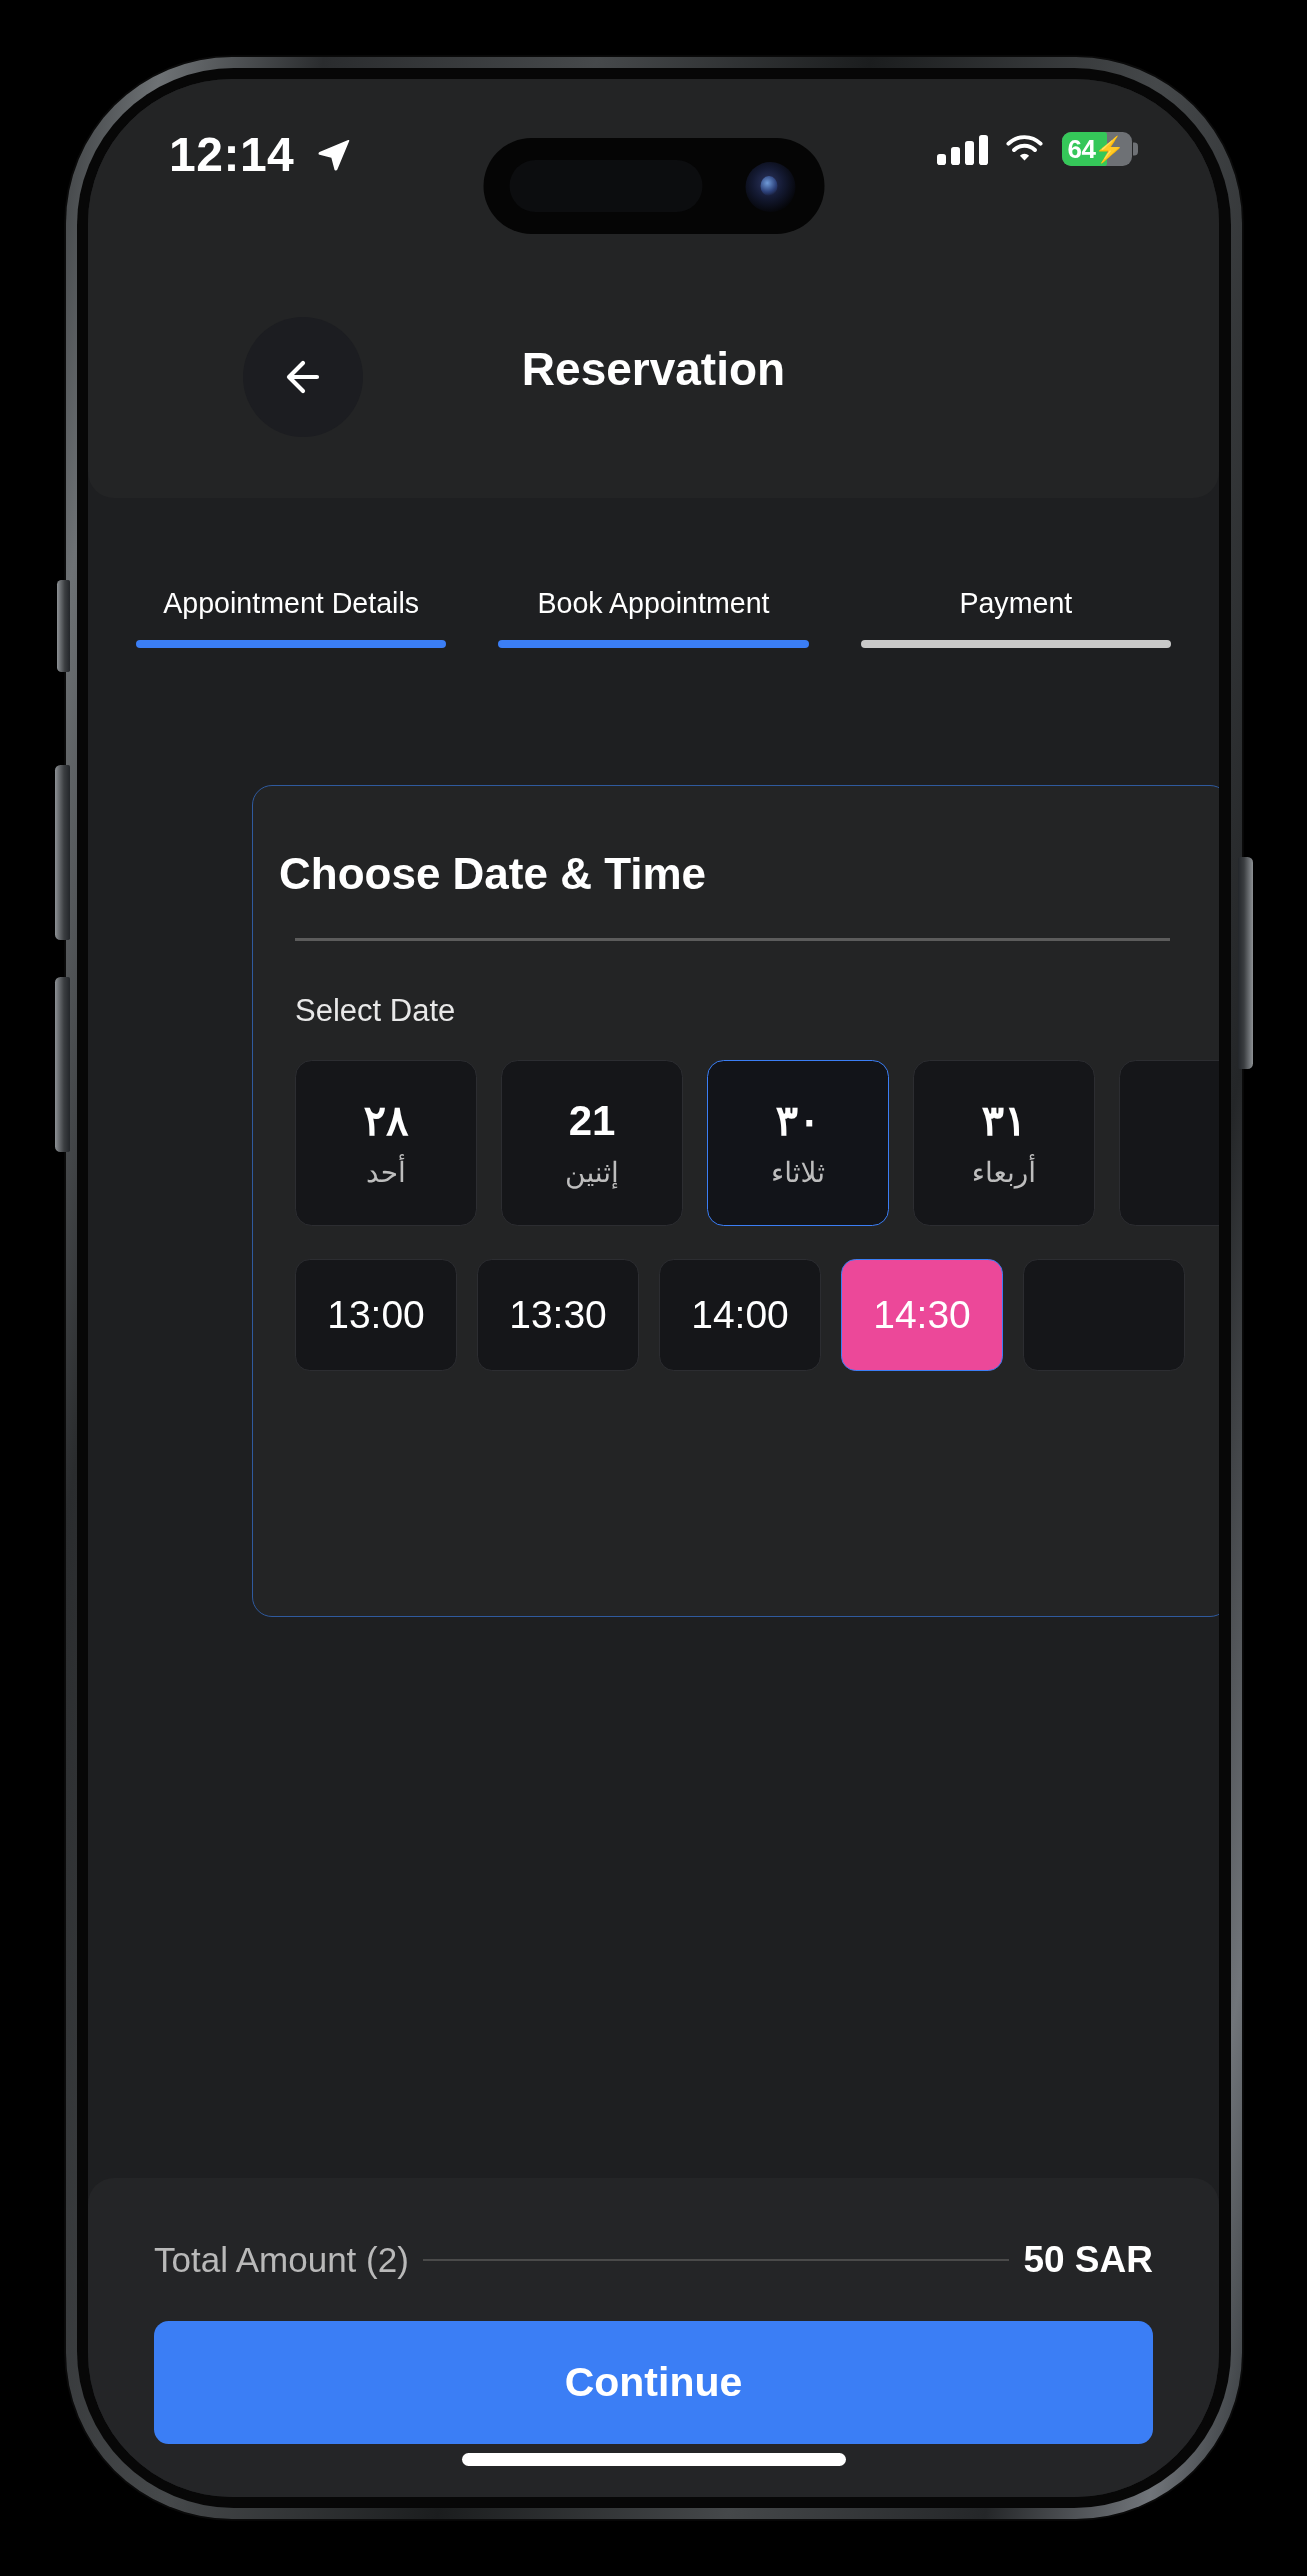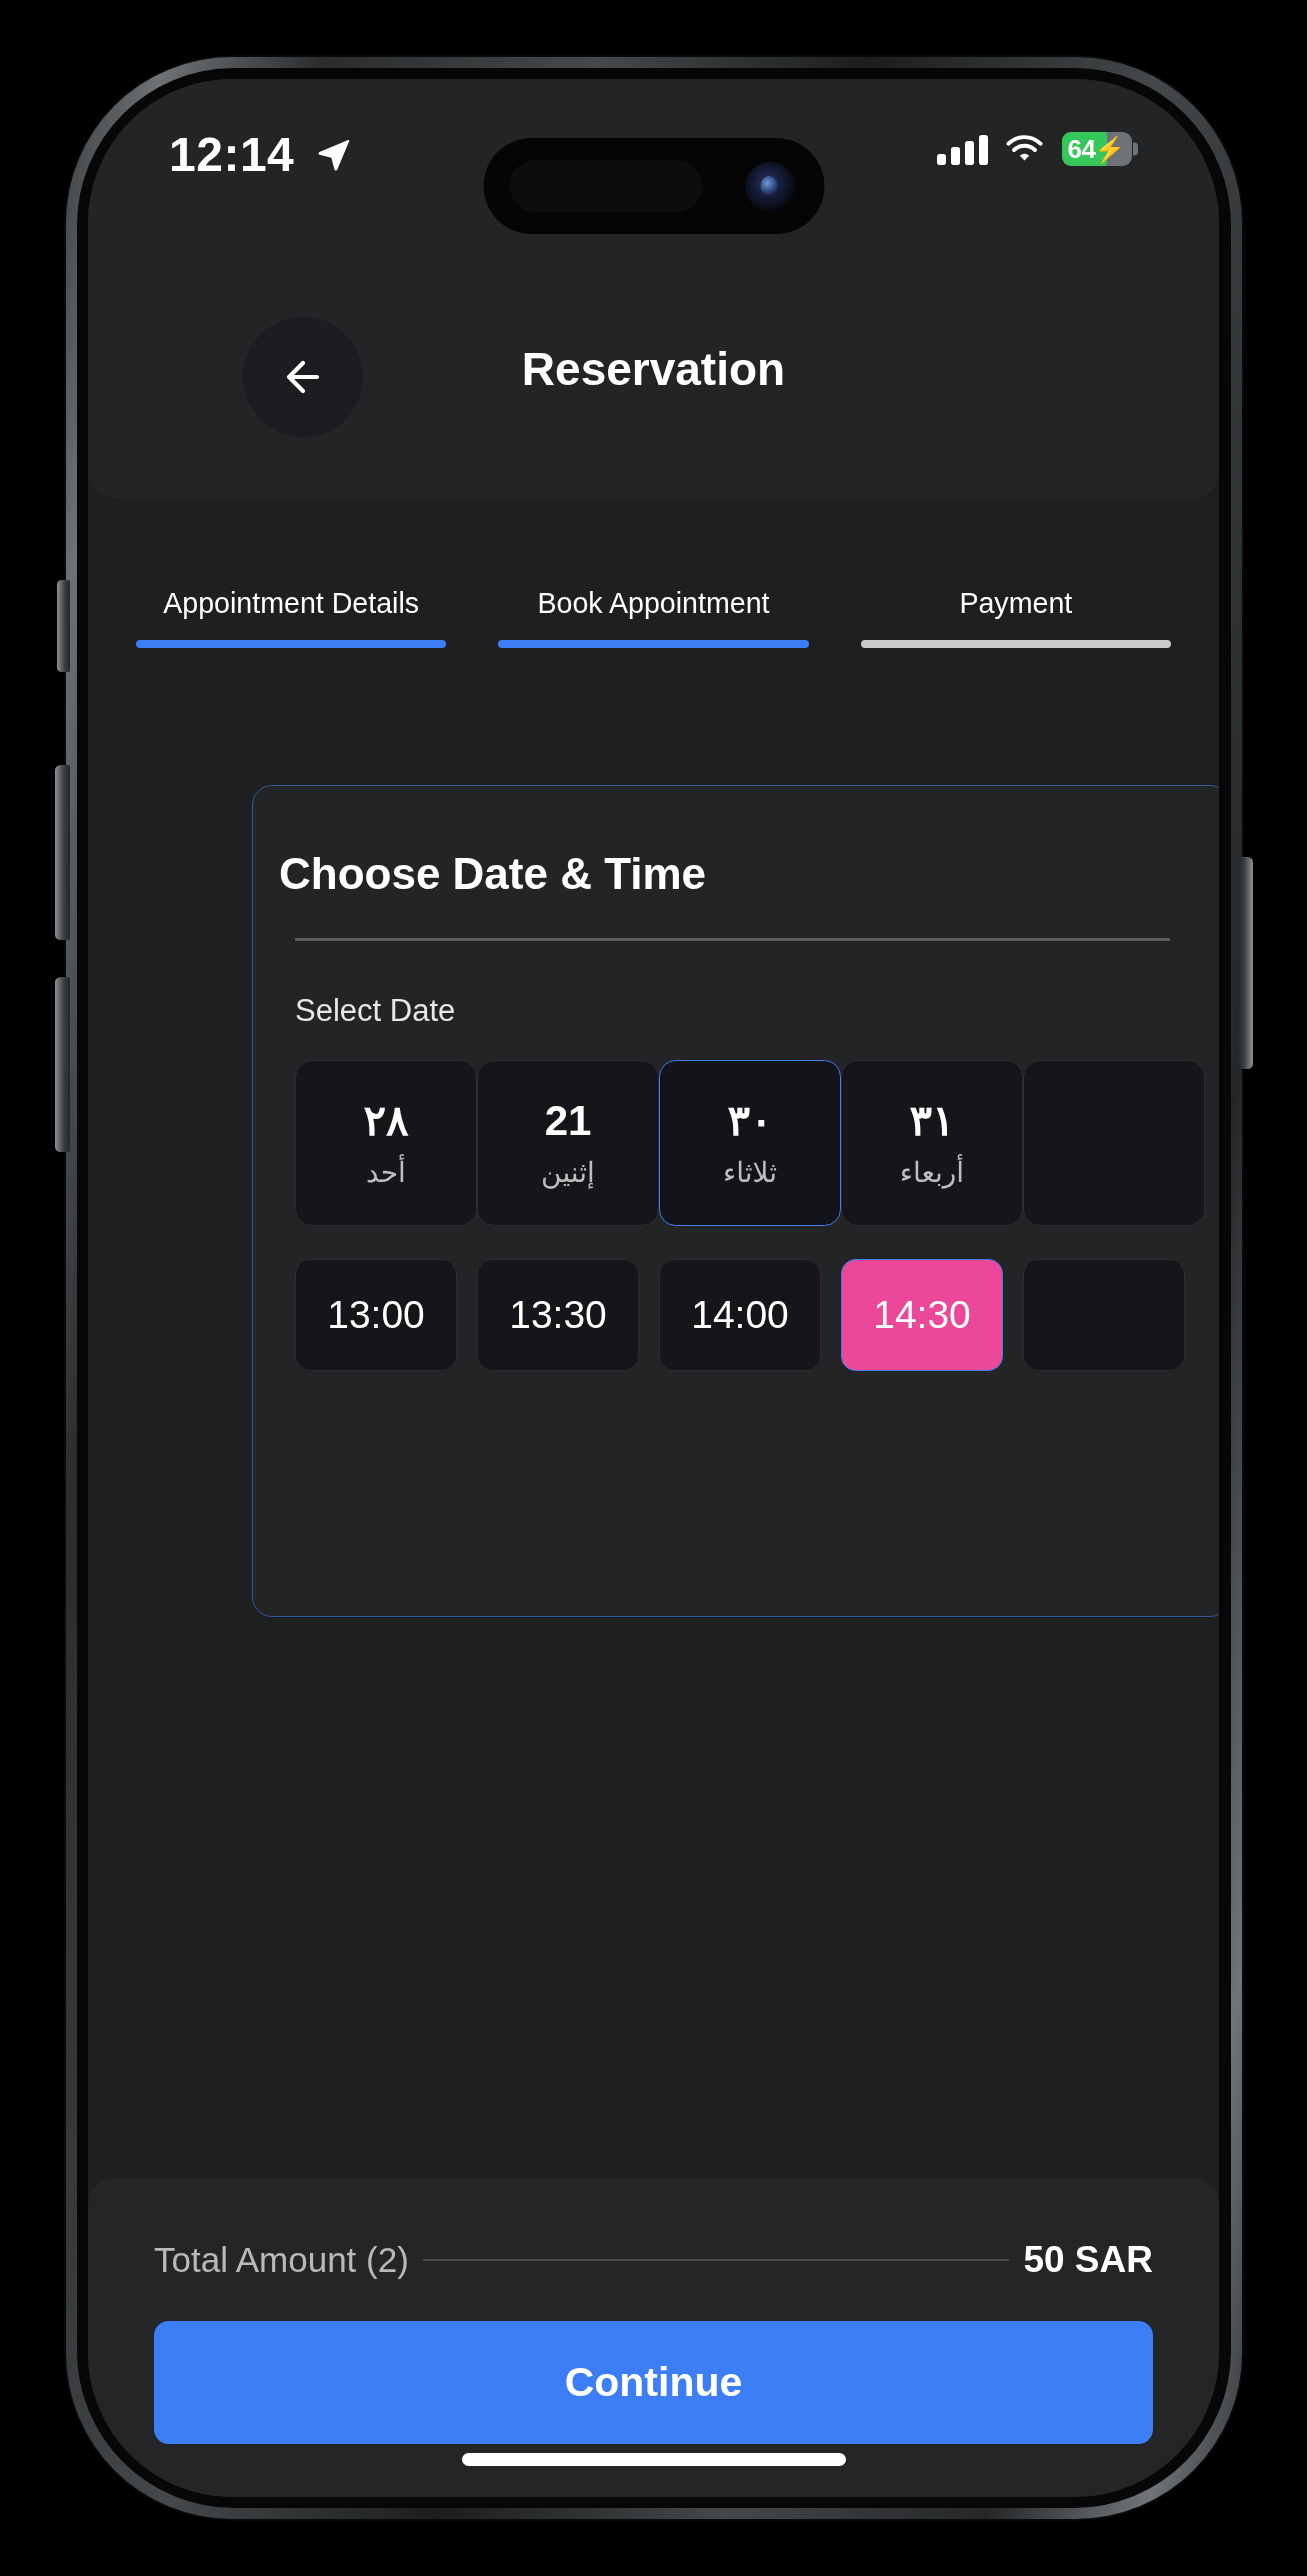--- a/index.html
+++ b/index.html
@@ -123,21 +123,21 @@
     background: #232425;
     border: 1.8px solid #2f5a9e;
     border-radius: 20px;
     overflow: hidden;
   }
   #card-title { margin: 63px 0 0 26px; font-size: 44px; font-weight: 700; color:#fff; }
   #card-divider { margin: 39px 59px 0 42px; height: 2.8px; background: #5c5c5c; }
 
   .section-label { margin: 52px 0 0 42px; font-size: 31px; color:#e8e8e8; font-weight: 400; }
 
-  #date-row { margin: 31px 0 0 42px; display: flex; }
+  #date-row { margin: 31px 0 0 42px; display: flex; gap: 24px; }
   .date-chip {
     width: 182px; height: 166px; flex: none;
     background: #151619; border: 1.8px solid #2c2d31; border-radius: 16.6px;
     display:flex; flex-direction:column; align-items:center; justify-content:center; gap: 11px;
   }
   .date-chip.selected { border-color: #3b7ef5; background: #121419; }
   .date-num { font-size: 42px; font-weight: 600; color:#fff; }
   .date-day { font-size: 28px; color:#bdbdbd; }
 
   #time-row { margin: 33px 0 0 42px; display: flex; gap: 20px; }

